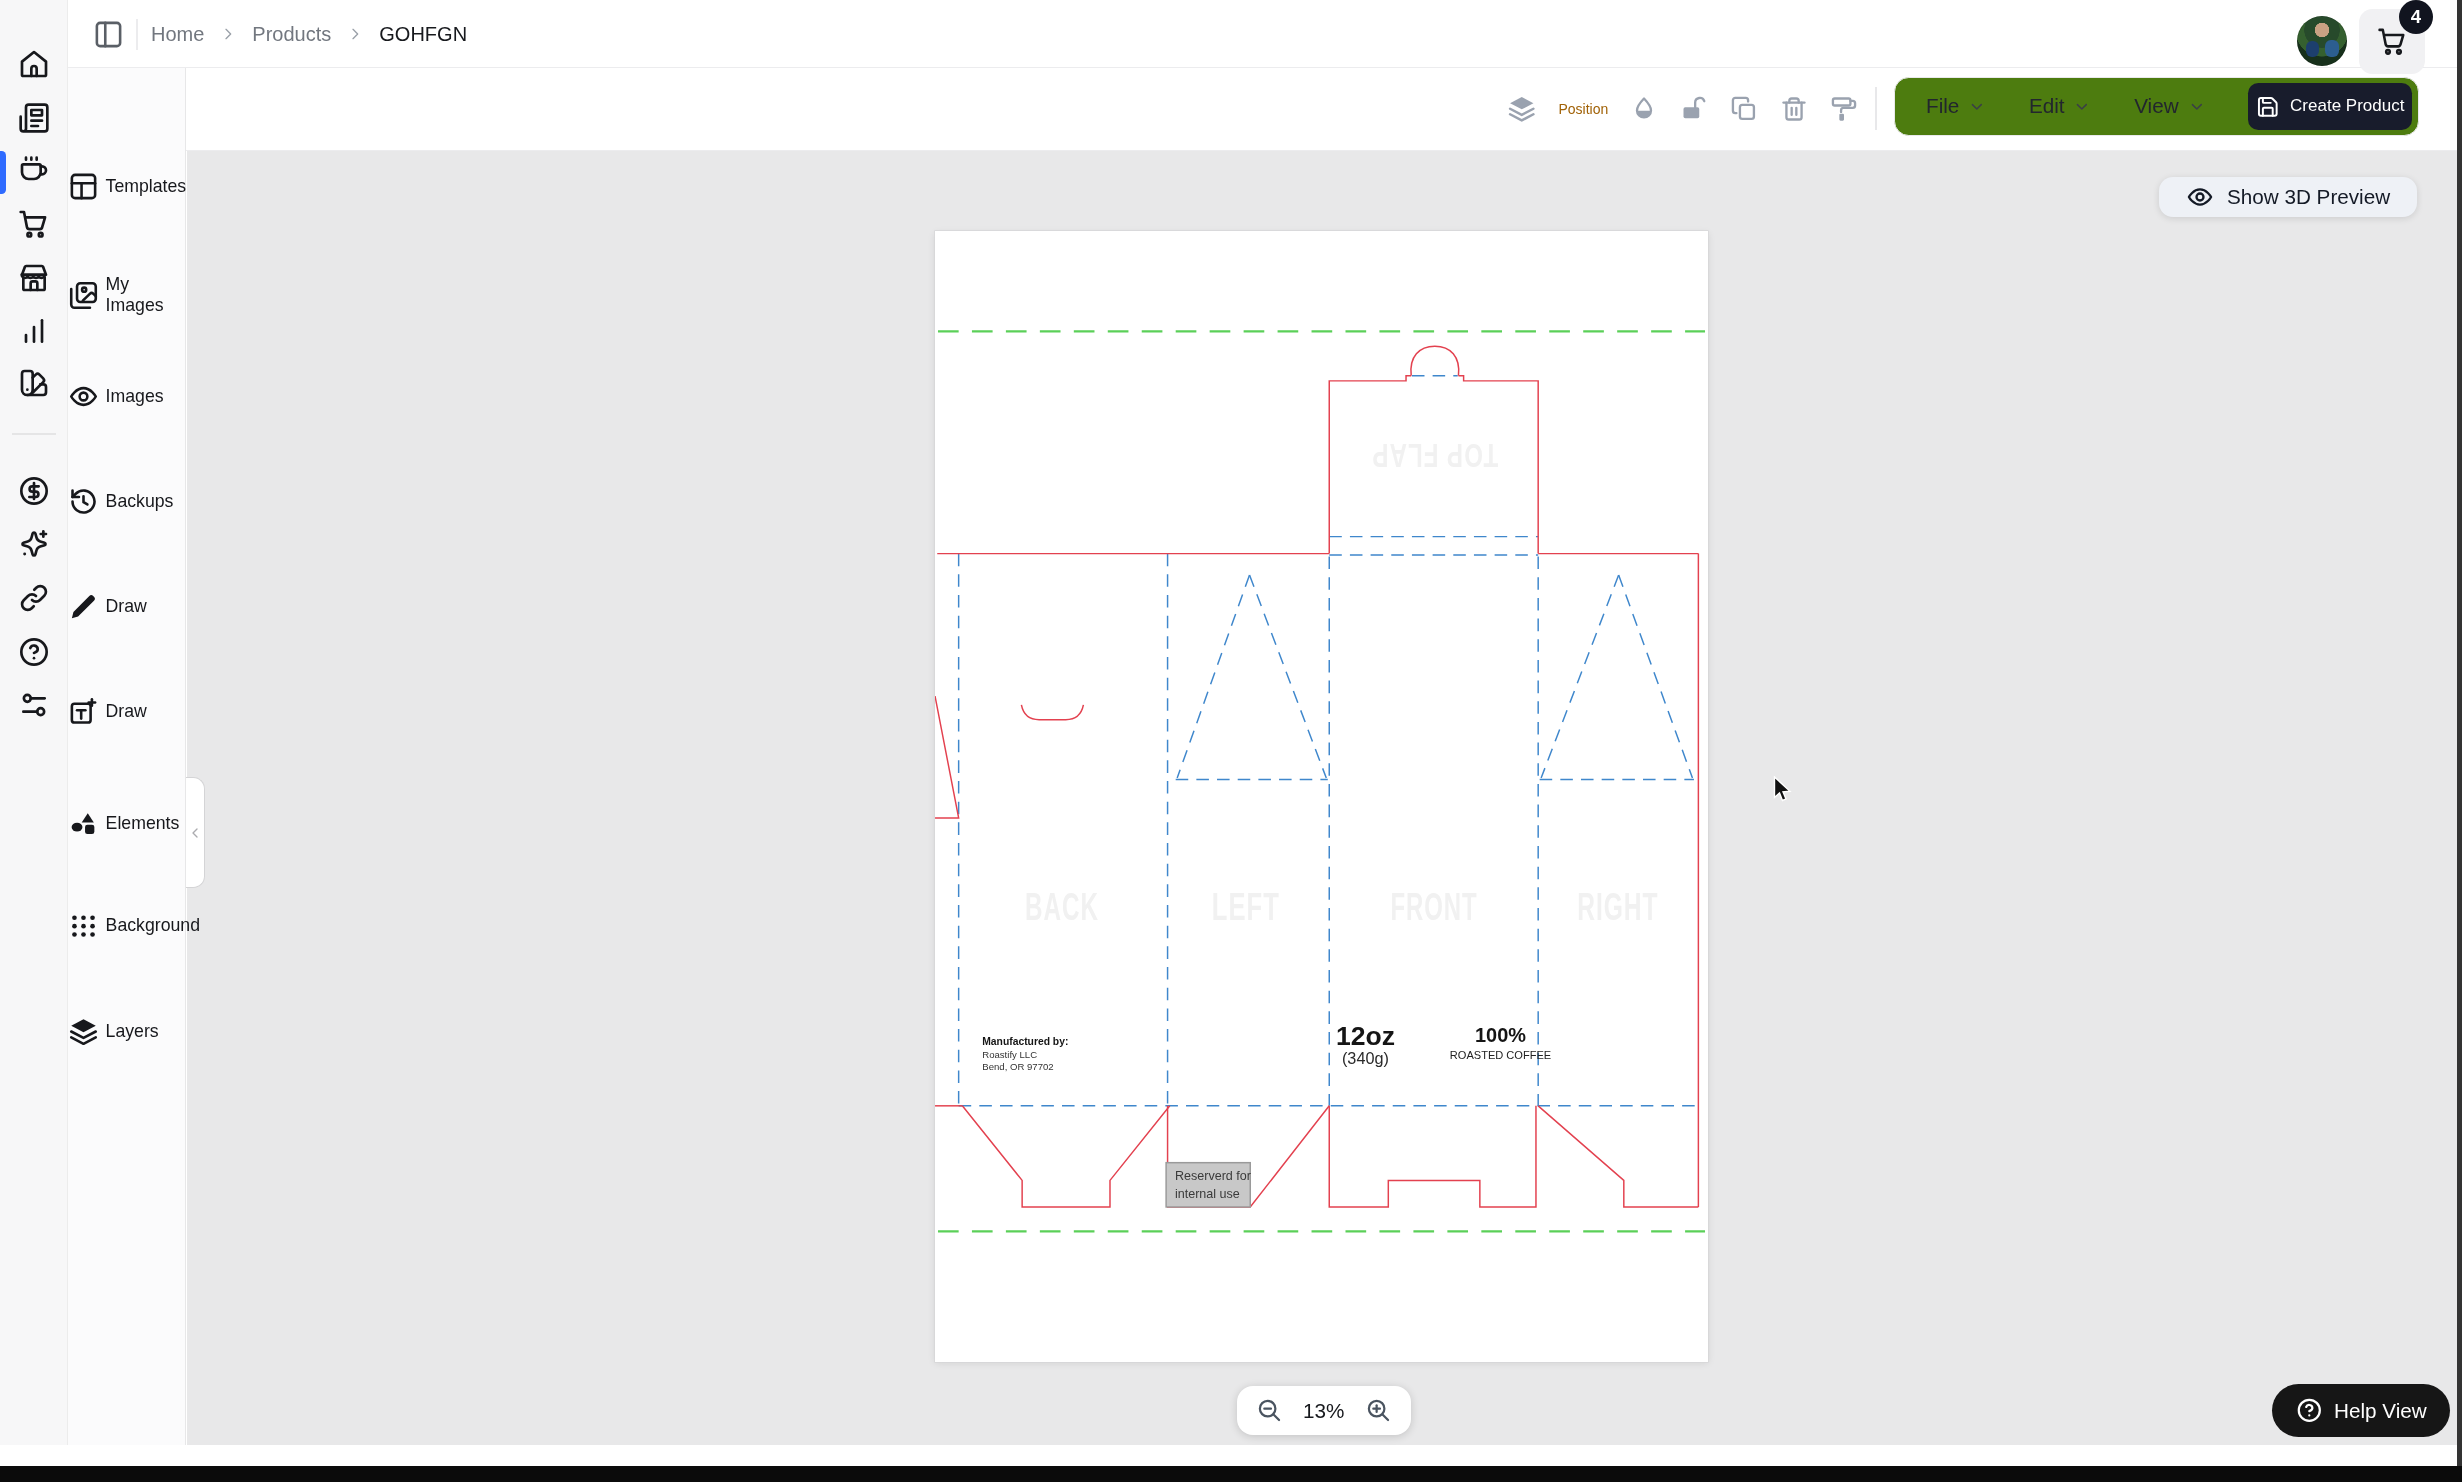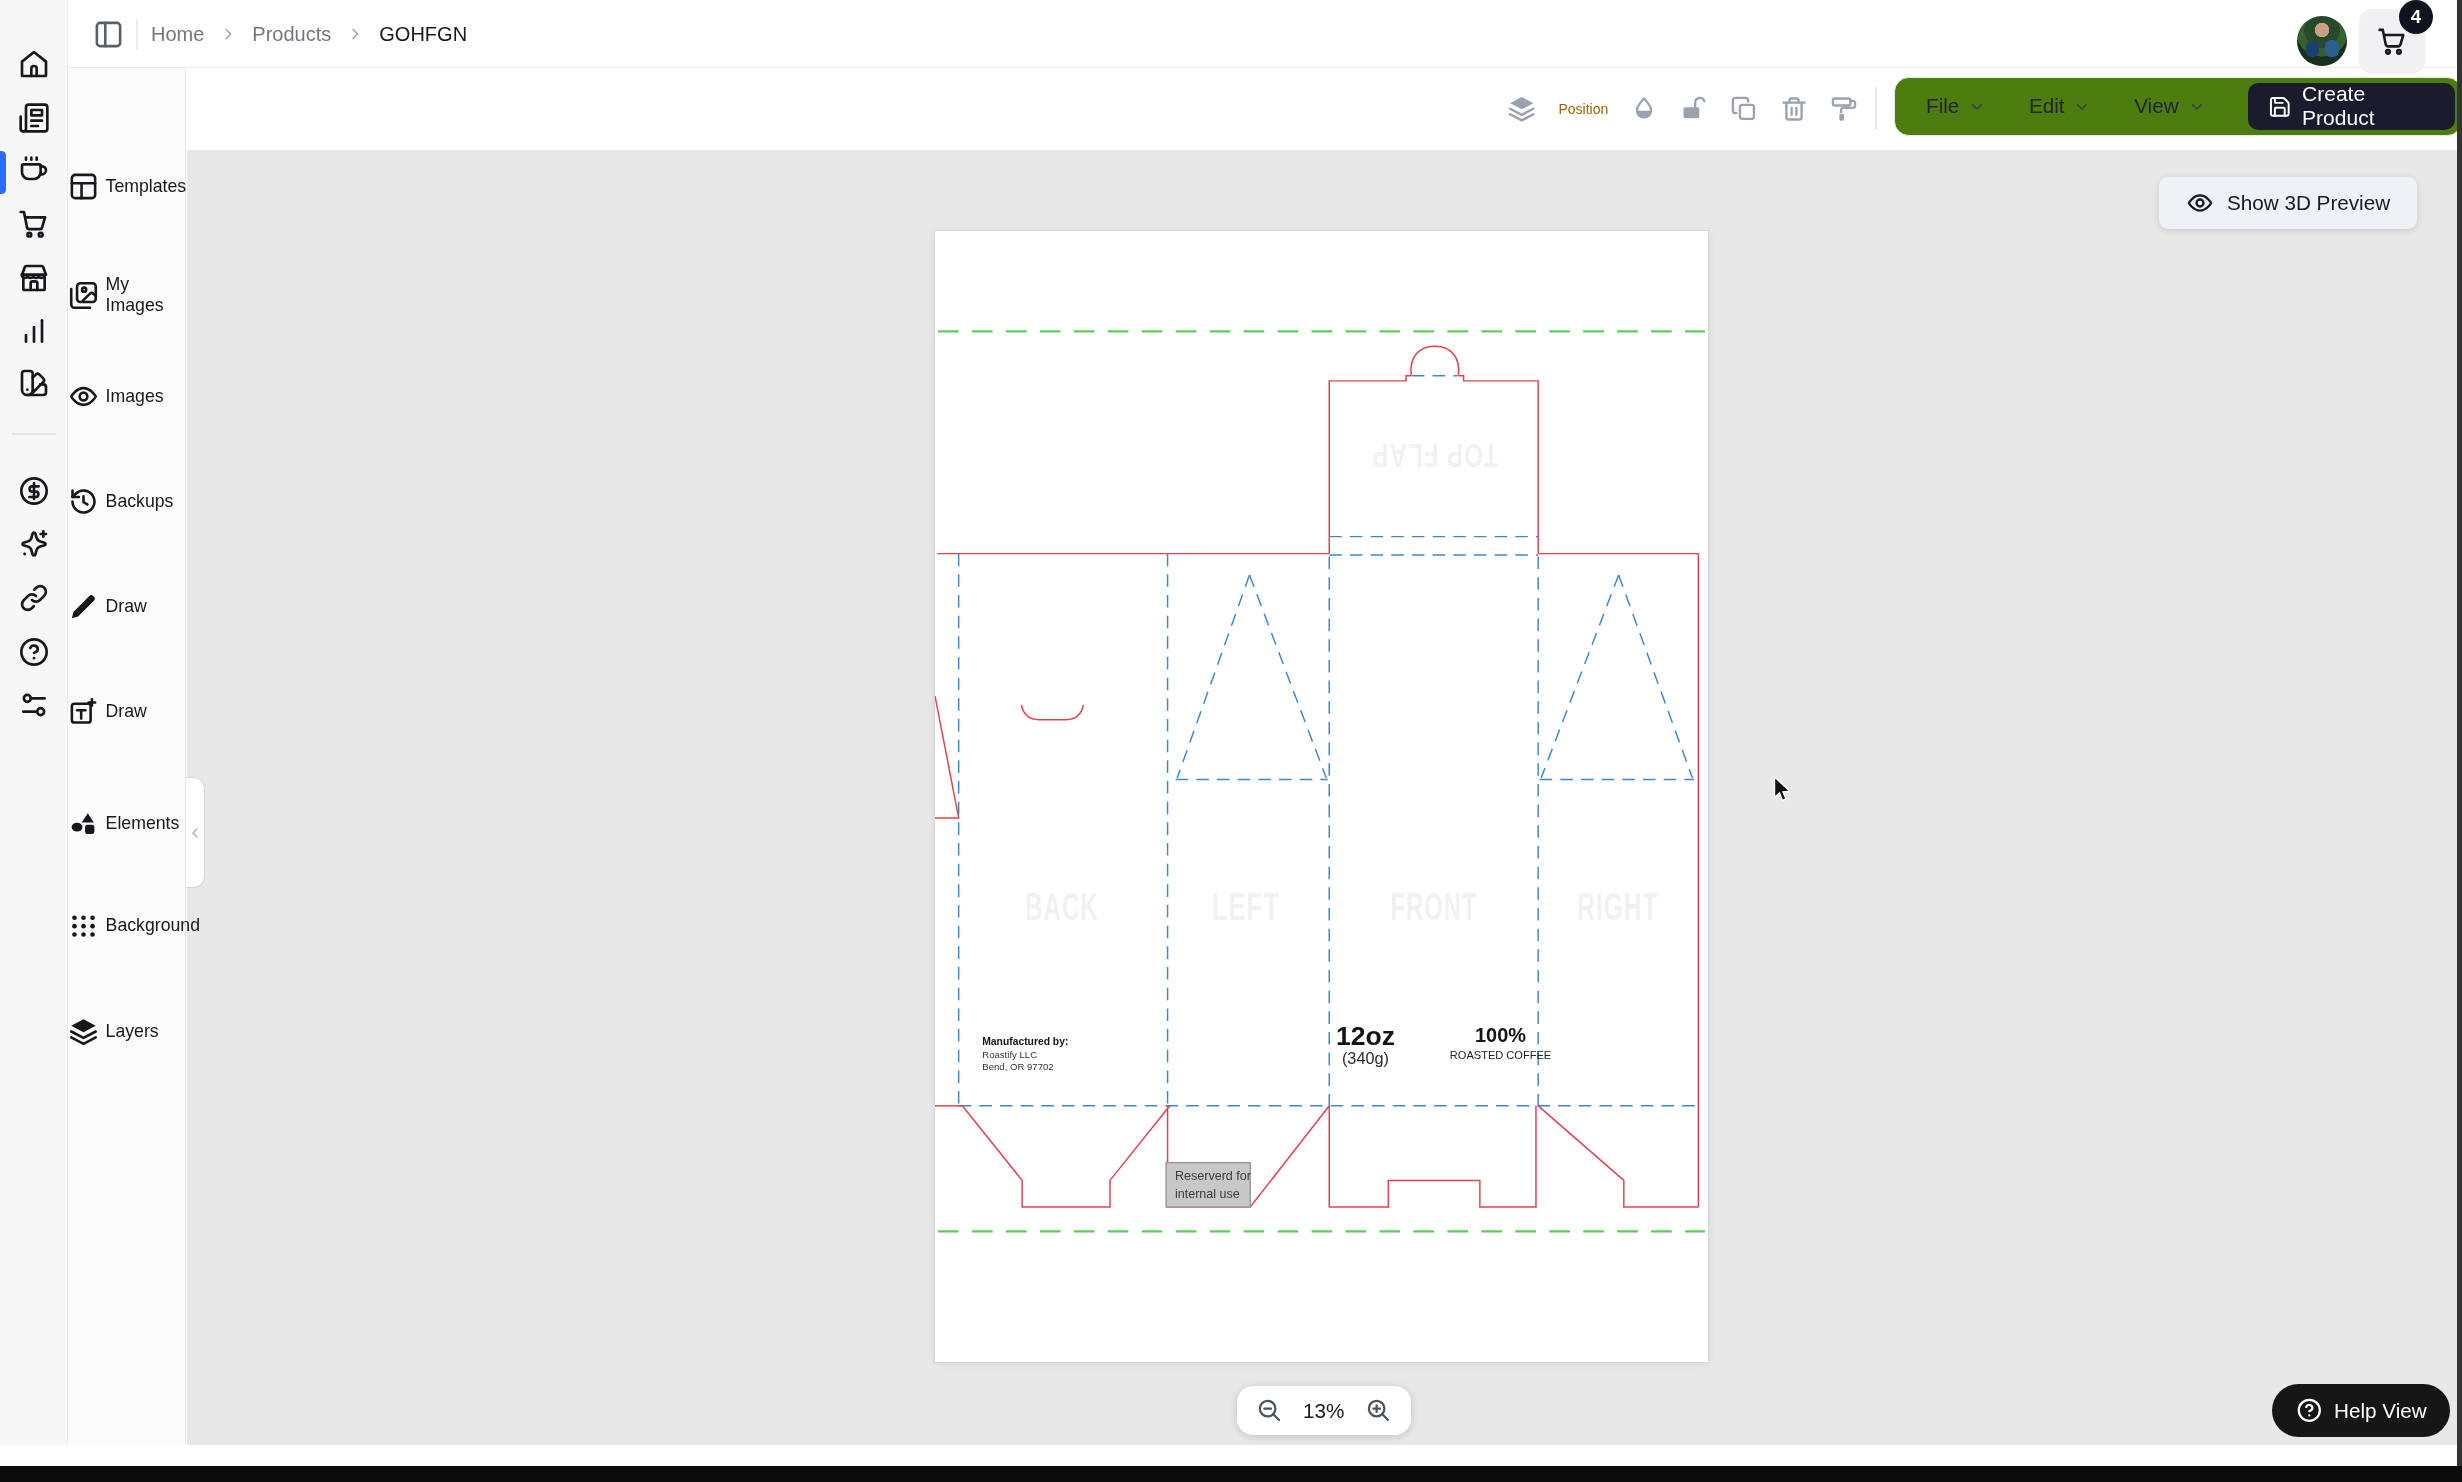--- a/index.html
+++ b/index.html
@@ -31,39 +31,39 @@
 
   
   #toolbar-row { left:186px; top:68px; width:2276px; height:83px; background:#fff; border-bottom:1.5px solid #ececee; z-index:30; }
   #position-group { left:1321px; top:0; height:82px; display:flex; align-items:center; gap:22px; color:#9aa2af; }
   #position-label { font-size:14px; color:#a16207; }
   .tool-ic { cursor:pointer; }
   #tool-divider { left:1689px; top:19px; width:1.5px; height:43px; background:#e8e8ea; }
   #menu-group { left:1708px; top:8.9px; height:59px; display:flex; align-items:center; background:#4d7c0f; border:1.5px solid #e9e9eb; border-radius:14.8px; padding:0 5.9px 0 31px; gap:43px; }
   .menu-item { display:flex; align-items:center; gap:8.9px; font-size:20.7px; color:#22262e; cursor:pointer; }
   .menu-item .chev { color:#3a3f47; }
-  #create-btn { display:flex; align-items:center; gap:10.3px; background:#181c2c; color:#fff; font-size:21px; height:47px; border-radius:10.3px; padding:0 20px; cursor:pointer; }
+  #create-btn { display:flex; align-items:center; gap:10.3px; background:#181c2c; color:#fff; font-size:17px; height:47px; border-radius:10.3px; padding:0 8px; cursor:pointer; }
 
   
   #rail { left:0; top:0; width:68px; height:1445px; background:#f7f7f8; border-right:0.7px solid #ececec; z-index:45; }
   .rail-item { position:absolute; left:17.7px; width:32px; height:32px; color:#17181c; cursor:pointer; }
   #rail-active-bar { left:0; top:151px; width:5.9px; height:43px; background:#2f6bff; border-radius:0 4.4px 4.4px 0; }
   #rail-divider { left:11.8px; top:433px; width:44px; height:1.5px; background:#e5e5e6; }
 
   
   #sidebar { left:68px; top:68px; width:118px; height:1377px; background:#fbfbfc; border-right:0.7px solid #e7e7e8; z-index:35; }
   .sb-item { position:absolute; left:0; width:118px; display:flex; flex-direction:row; align-items:center; gap:6.6px; color:#17181c; cursor:pointer; }
   .sb-item .lbl { font-size:17.7px; color:#17181c; }
   #collapse-handle { left:186px; top:777px; width:19px; height:111px; background:#fff; border:1.5px solid #d4d4d6; border-left:none; border-radius:0 11.8px 11.8px 0; display:flex; align-items:center; justify-content:center; color:#ababaf; z-index:20; cursor:pointer; }
 
   
   #canvas { left:187px; top:151px; width:2276px; height:1294px; background:#e8e8e9; z-index:10; }
   #artboard { left:748px; top:80px; width:773px; height:1131px; background:#fff; box-shadow:0 0 0 0.7px #d6d6d8, 0 1.5px 7.4px rgba(0,0,0,.10); }
   #dieline { position:absolute; left:0; top:0; }
-  #show3d-btn { left:1972px; top:26px; height:52px; border-radius:9px; background:#eef1f6; display:flex; align-items:center; gap:13.3px; padding:0 26.6px; font-size:20.7px; color:#141a26; box-shadow:0 1.5px 7.4px rgba(0,0,0,.12); cursor:pointer; }
+  #show3d-btn { left:1972px; top:26px; height:40px; border-radius:14px; background:#eef1f6; display:flex; align-items:center; gap:13.3px; padding:0 26.6px; font-size:20.7px; color:#141a26; box-shadow:0 1.5px 7.4px rgba(0,0,0,.12); cursor:pointer; }
   #zoom-pill { left:1050px; top:1235px; height:49px; border-radius:16px; background:#fff; box-shadow:0 1.5px 8.9px rgba(0,0,0,.16); display:flex; align-items:center; gap:17.7px; padding:0 19px; color:#4a5460; }
   #zoom-value { font-size:20.7px; color:#17191d; min-width:47px; text-align:center; }
   #help-btn { left:2085px; top:1233px; height:53px; border-radius:29.5px; background:#161616; color:#fff; display:flex; align-items:center; gap:11.8px; padding:0 23.6px; font-size:20.7px; cursor:pointer; }
   #cursor { left:1583px; top:625px; z-index:50; pointer-events:none; }
 
   text { font-family:"Liberation Sans", sans-serif; }
   .die-label { fill:#f1f1f1; font-weight:bold; letter-spacing:2px; }
 </style>
 </head>
 <body>

